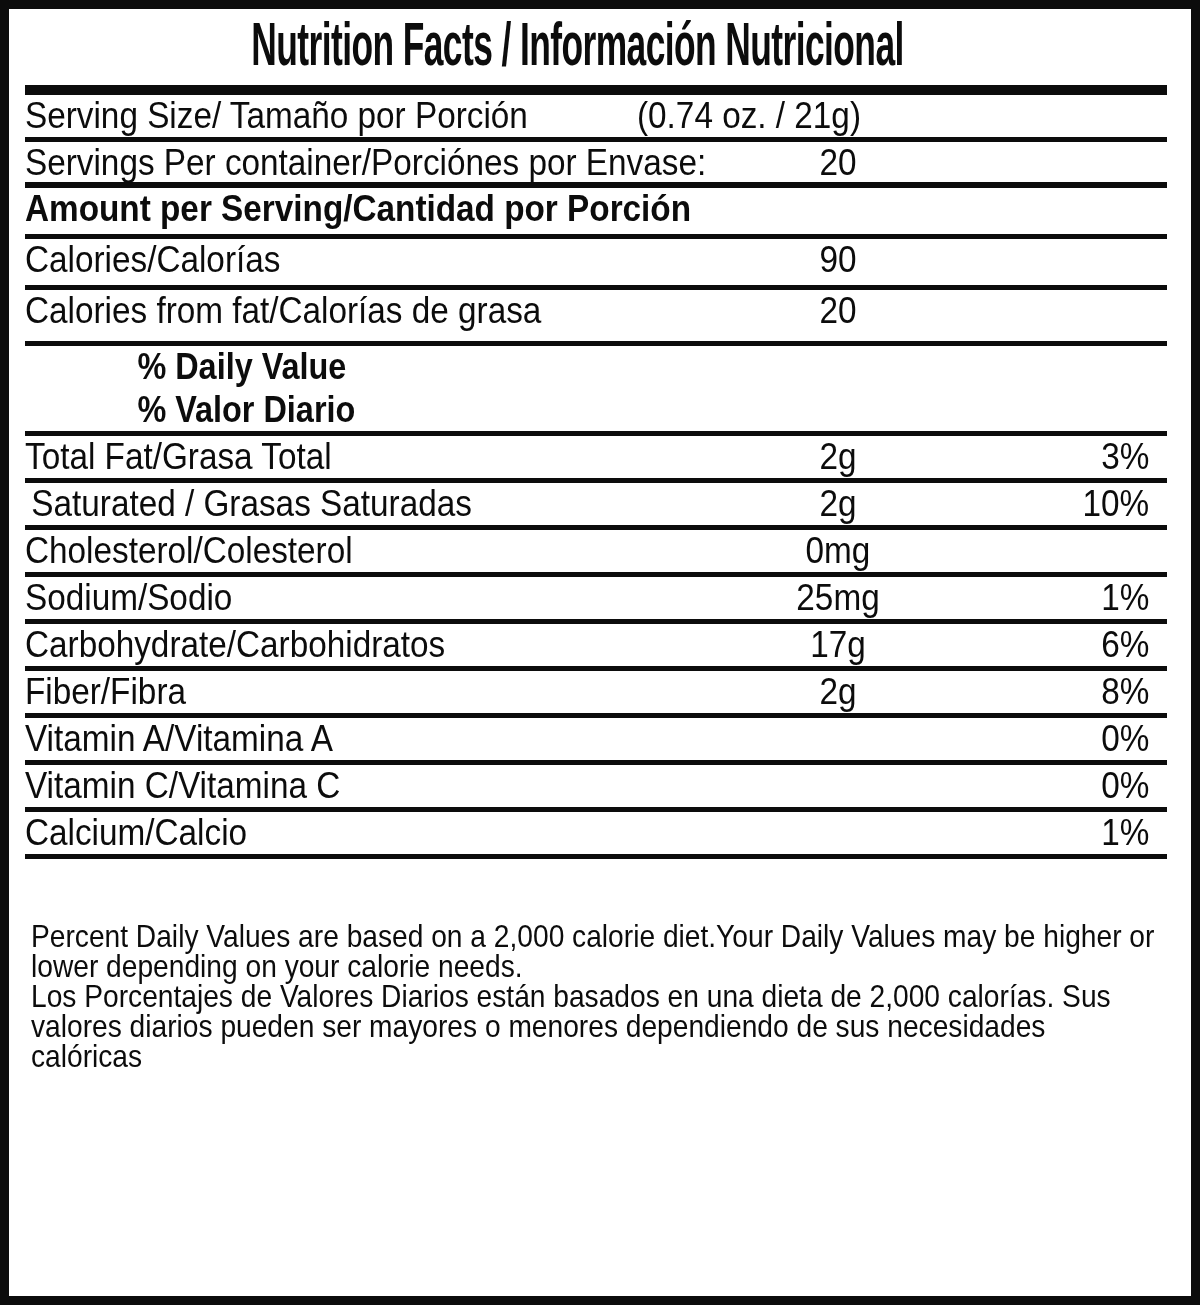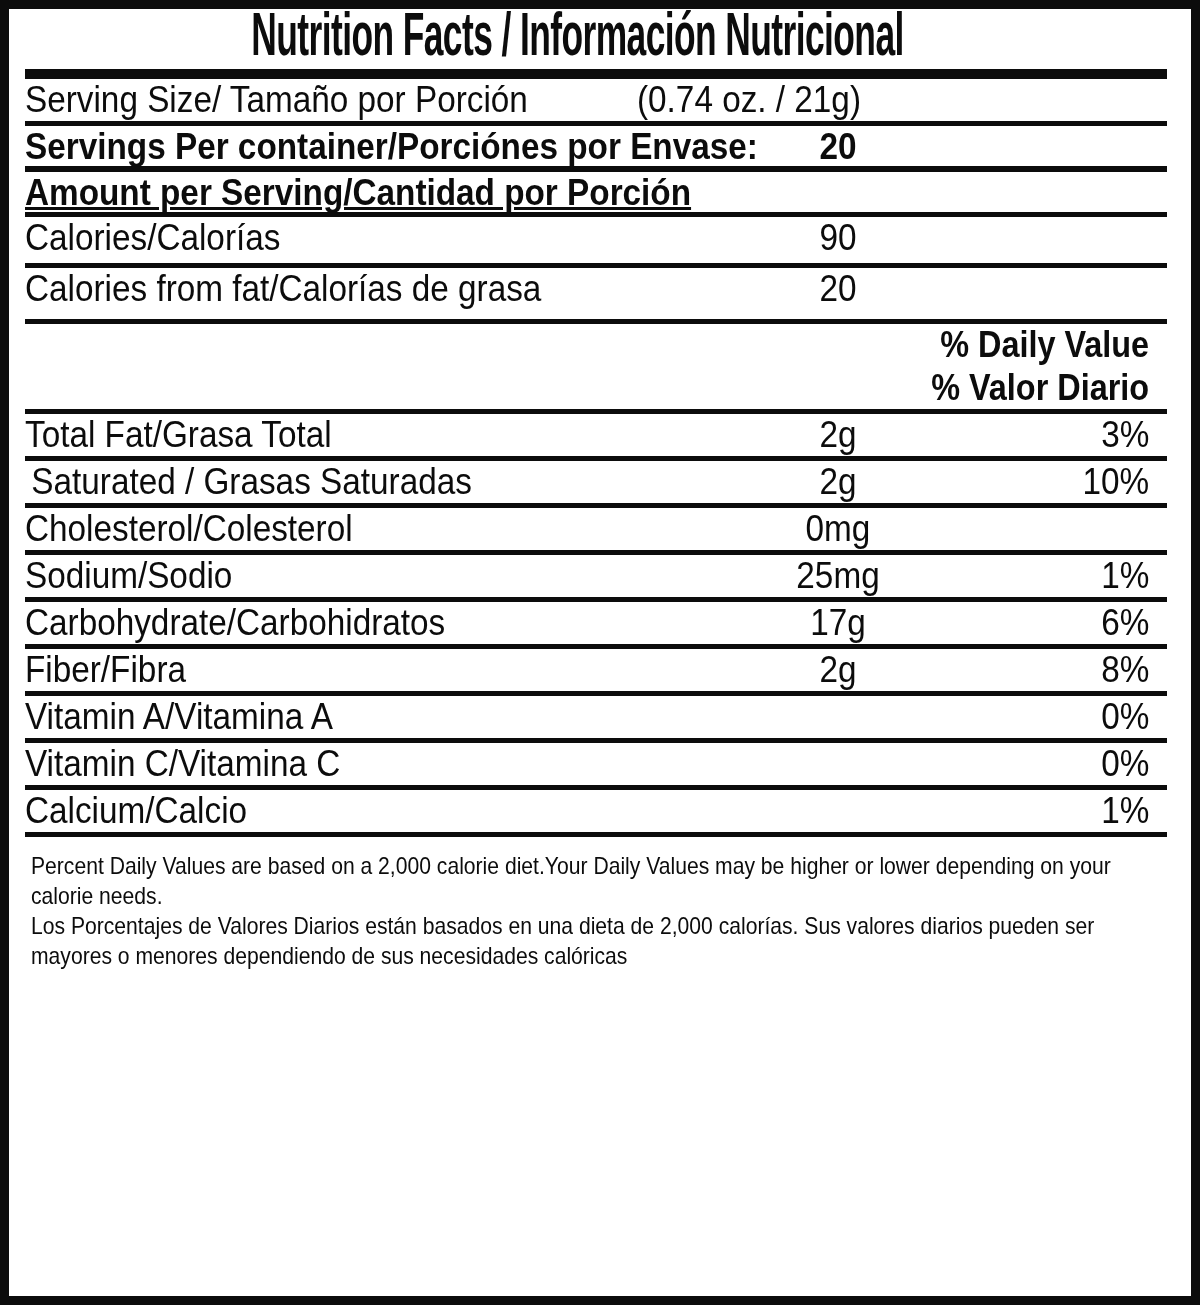--- a/index.html
+++ b/index.html
@@ -9,23 +9,23 @@
     width: 1200px;
     height: 1305px;
     background: #ffffff;
     border: 9px solid #0c0c0c;
     padding: 0 24px 0 16px;
     font-family: "Liberation Sans", sans-serif;
     color: #0c0c0c;
     overflow: hidden;
   }
   .title-row {
-    height: 60px;
+    height: 76px;
     display: flex;
-    align-items: flex-end;
+    align-items: flex-start;
     justify-content: center;
   }
   .title-row .txt {
     font-size: 61px;
     font-weight: bold;
     white-space: nowrap;
     transform: scaleX(0.58);
     transform-origin: 46% center;
     letter-spacing: -1px;
   }
@@ -61,46 +61,46 @@
     white-space: nowrap;
   }
   .row .pct {
     position: absolute;
     right: 18px;
     text-align: right;
     transform: scaleX(0.9);
     transform-origin: right center;
     white-space: nowrap;
   }
-  .row-servings { height: 46px; border-bottom-width: 6px; font-weight: bold; }
-  .row-heading { height: 45px; text-decoration: underline; }
+  .row-servings { height: 46px; border-bottom-width: 6px; }
+  .row-heading { height: 51px; }
   .row-heading .lbl { font-weight: bold; }
   .row-calories { height: 51px; }
   .row-calfat { height: 56px; }
   .row-indent .lbl { padding-left: 7px; }
   .row-last { height: 47px; border-bottom-width: 6px; }
   .dv-header {
     height: 90px;
     display: flex;
     flex-direction: column;
-    align-items: flex-end;
     justify-content: space-evenly;
     border-bottom: 5px solid #0c0c0c;
     padding-right: 18px;
     font-size: 36px;
     font-weight: bold;
   }
   .dv-header .dvline {
     white-space: nowrap;
     transform: scaleX(0.9);
     transform-origin: right center;
   }
   .footnotes {
     padding: 14px 0 0 6px;
-    font-size: 24px;
+    font-size: 32px;
+    margin-top: 48px;
   }
   .footnotes p {
     margin: 0;
     width: 1285px;
     line-height: 30px;
     transform: scaleX(0.88);
     transform-origin: left top;
   }
 </style>
 </head>

